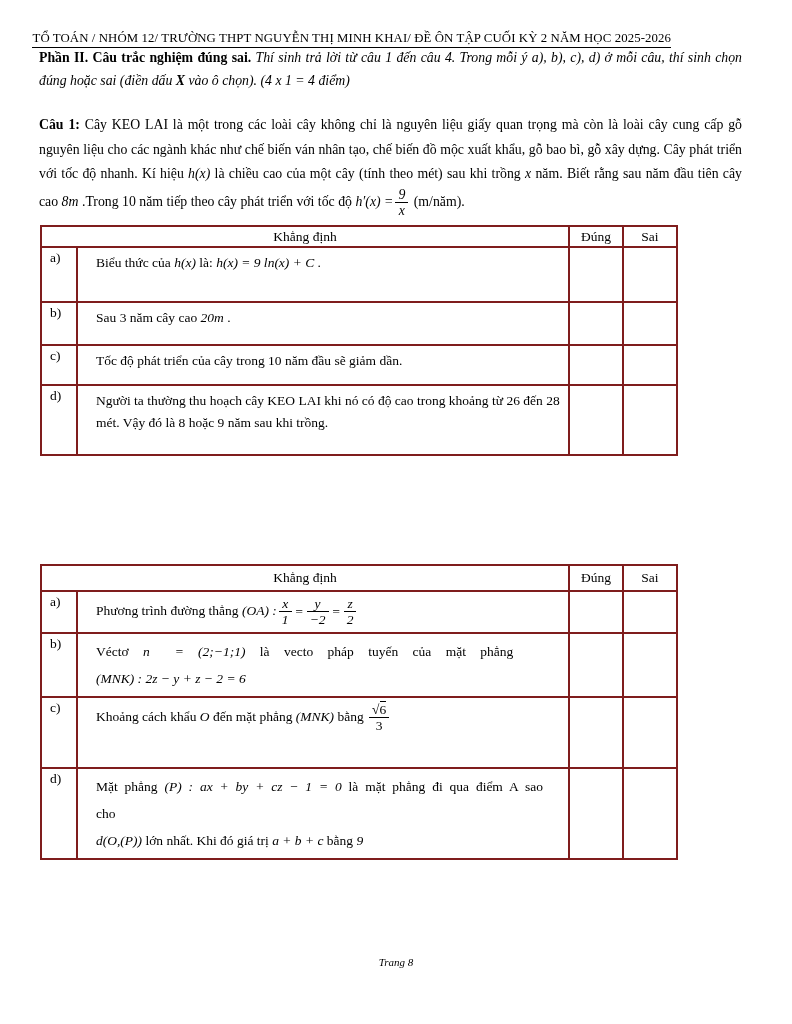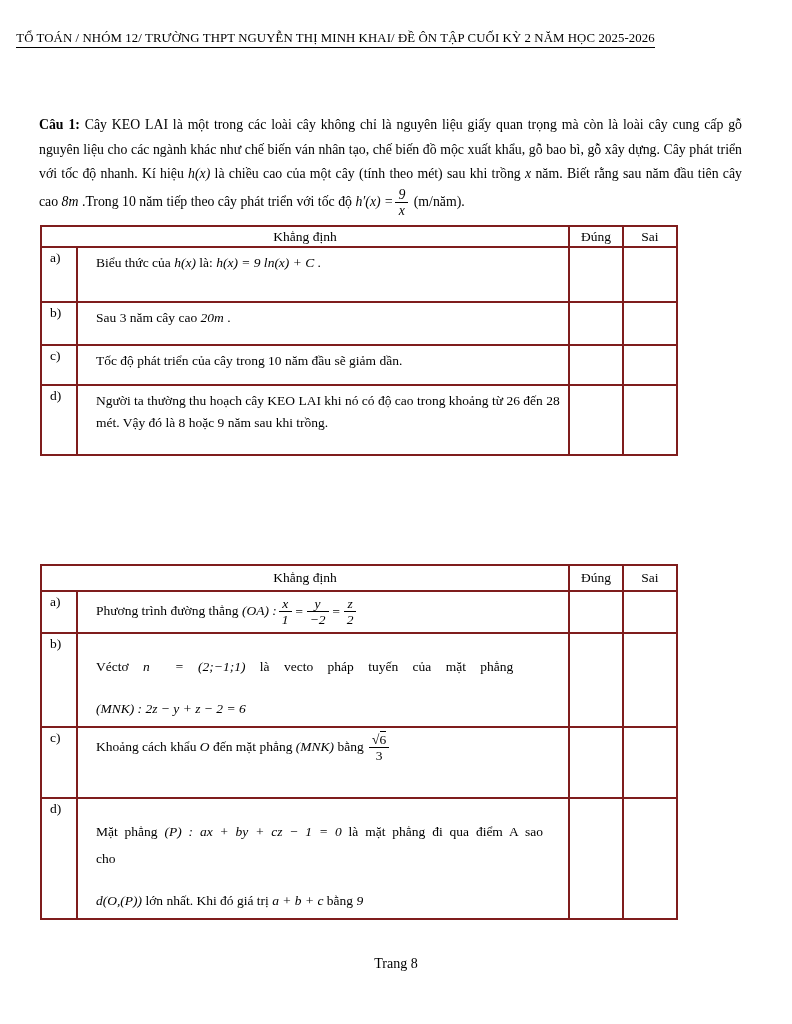--- a/index.html
+++ b/index.html
@@ -13,21 +13,21 @@
     font-family: "Liberation Serif", "DejaVu Serif", serif;
     overflow: hidden;
   }
 
   
   .header {
     position: absolute;
     top: 31px;
     left: 0;
     width: 671px;
-    text-align: center;
+    text-align: right;
     font-size: 12.8px;
     white-space: nowrap;
   }
   .header-text {
     display: inline-block;
     border-bottom: 1px solid #000;
     padding-bottom: 1px;
     letter-spacing: 0.1px;
   }
 
@@ -80,21 +80,21 @@
   .exam-table th, .exam-table td { border: 2px solid #7f1d1d; }
   .exam-table th {
     font-weight: normal;
     text-align: center;
     vertical-align: middle;
     padding: 1px 2px;
   }
   .exam-table td { vertical-align: top; }
   td.lbl { text-align: left; padding: 2px 0 0 8px; }
   td.st { padding: 4px 8px 4px 18px; line-height: 21.5px; }
-  .t2 td.st .ln { line-height: 27px; margin-top: 15px; }
+  .t2 td.st .ln { line-height: 27px; }
   .sp-wide { word-spacing: 11px; }
   .sp-mid { word-spacing: 3.5px; }
 
   .t1 .r-head { height: 21px; }
   .t1 .r-a { height: 55px; }
   .t1 .r-b { height: 43px; }
   .t1 .r-c { height: 40px; }
   .t1 .r-d { height: 70px; }
 
   .t2 .r-head { height: 26px; }
@@ -103,32 +103,34 @@
   .t2 .r-c { height: 71px; }
   .t2 .r-d { height: 80px; }
 
   
   .footer {
     position: absolute;
     top: 956px;
     left: 0;
     width: 792px;
     text-align: center;
-    font-size: 14px;
+    font-size: 11px;
+    font-style: italic;
   }
 </style>
 </head>
 <body>
 
 <div class="page">
 
   <div class="header">
     <span class="header-text">TỔ TOÁN / NHÓM 12/ TRƯỜNG THPT NGUYỄN THỊ MINH KHAI/ ĐỀ ÔN TẬP CUỐI KỲ 2 NĂM HỌC 2025-2026</span>
   </div>
 
+  <p class="para part2"><span class="bold">Phần II. Câu trắc nghiệm đúng sai.</span><span class="instr"> Thí sinh trả lời từ câu 1 đến câu 4. Trong mỗi ý a), b), c), d) ở mỗi câu, thí sinh chọn đúng hoặc sai (điền dấu </span><span class="instr-x">X</span><span class="instr"> vào ô chọn). (4 x 1 = 4 điểm)</span></p>
 
   <p class="para q1"><span class="bold">Câu 1:</span><span> Cây KEO LAI là một trong các loài cây không chỉ là nguyên liệu giấy quan trọng mà còn là loài cây cung cấp gỗ nguyên liệu cho các ngành khác như chế biến ván nhân tạo, chế biến đồ mộc xuất khẩu, gỗ bao bì, gỗ xây dựng. Cây phát triển với tốc độ nhanh. Kí hiệu </span><span class="m">h(x)</span><span> là chiều cao của một cây (tính theo mét) sau khi trồng </span><span class="m">x</span><span> năm. Biết rằng sau năm đầu tiên cây cao </span><span class="m">8m</span><span> .Trong 10 năm tiếp theo cây phát triển với tốc độ </span><span class="m">h′(x) =</span><span class="frac"><i class="fnum">9</i><i class="fden">x</i></span><span> (m/năm).</span></p>
 
   <table class="exam-table t1">
     <colgroup>
         <col class="c-label">
         <col class="c-st">
         <col class="c-tf">
         <col class="c-tf">
       </colgroup>

